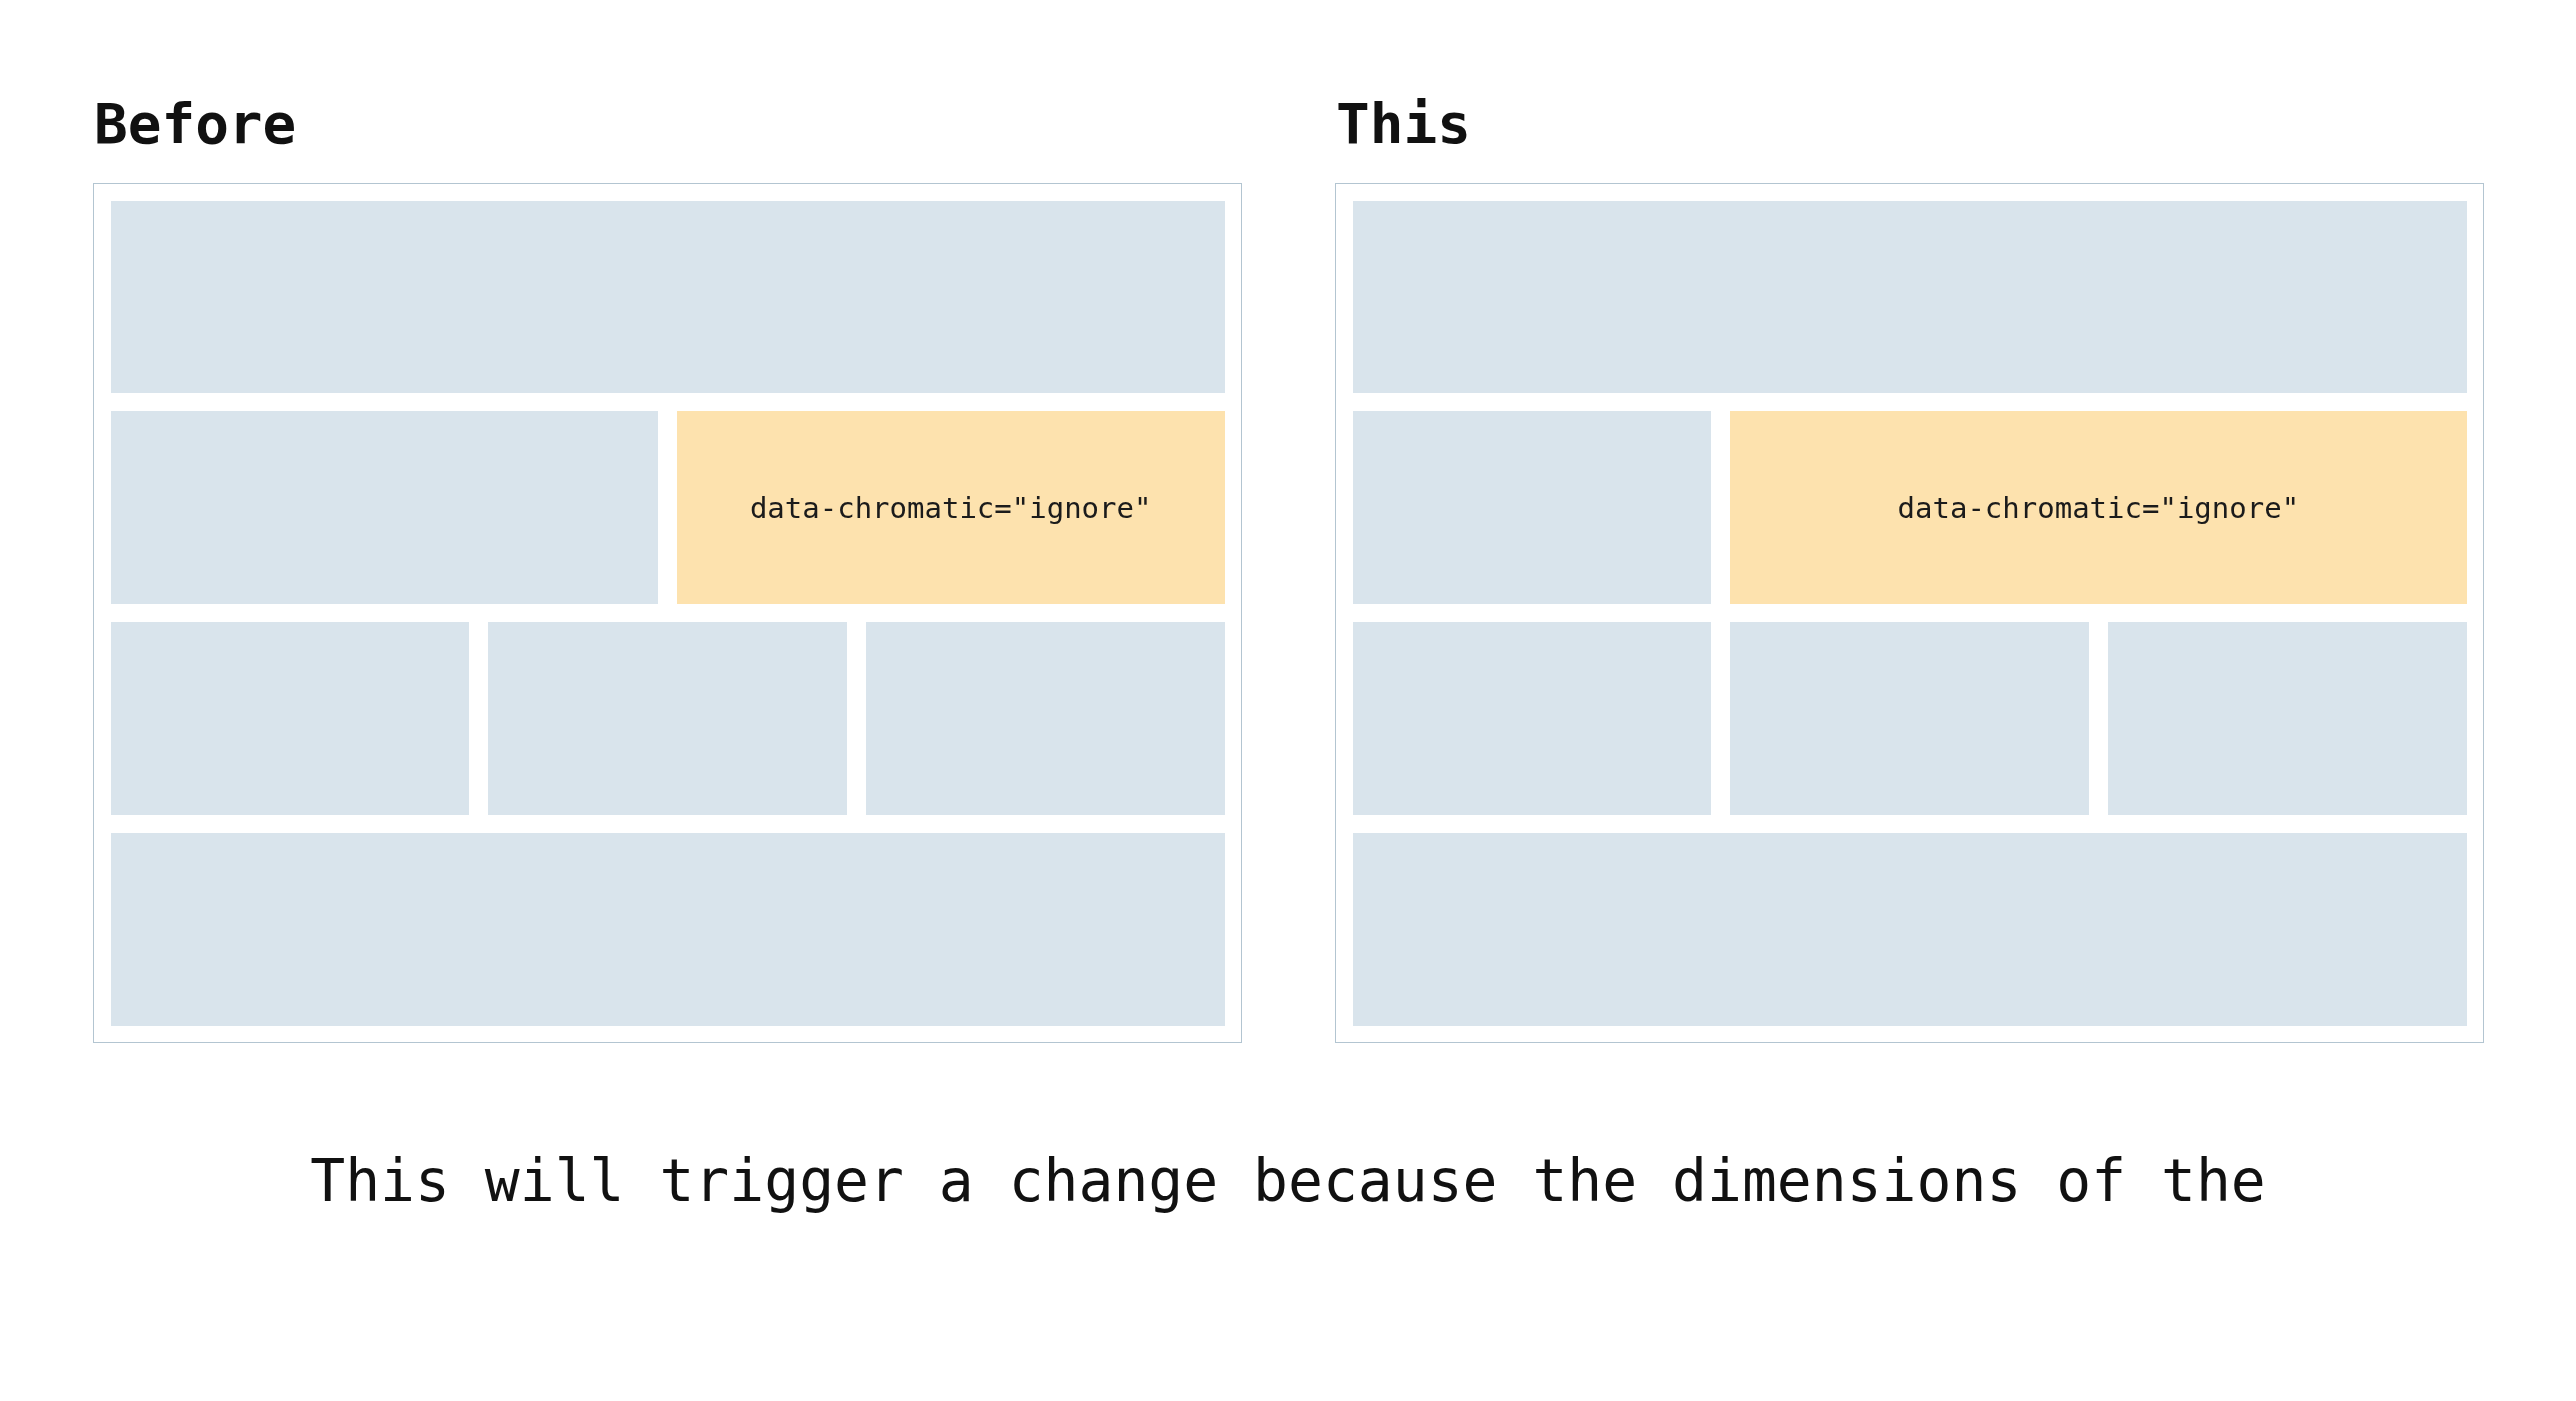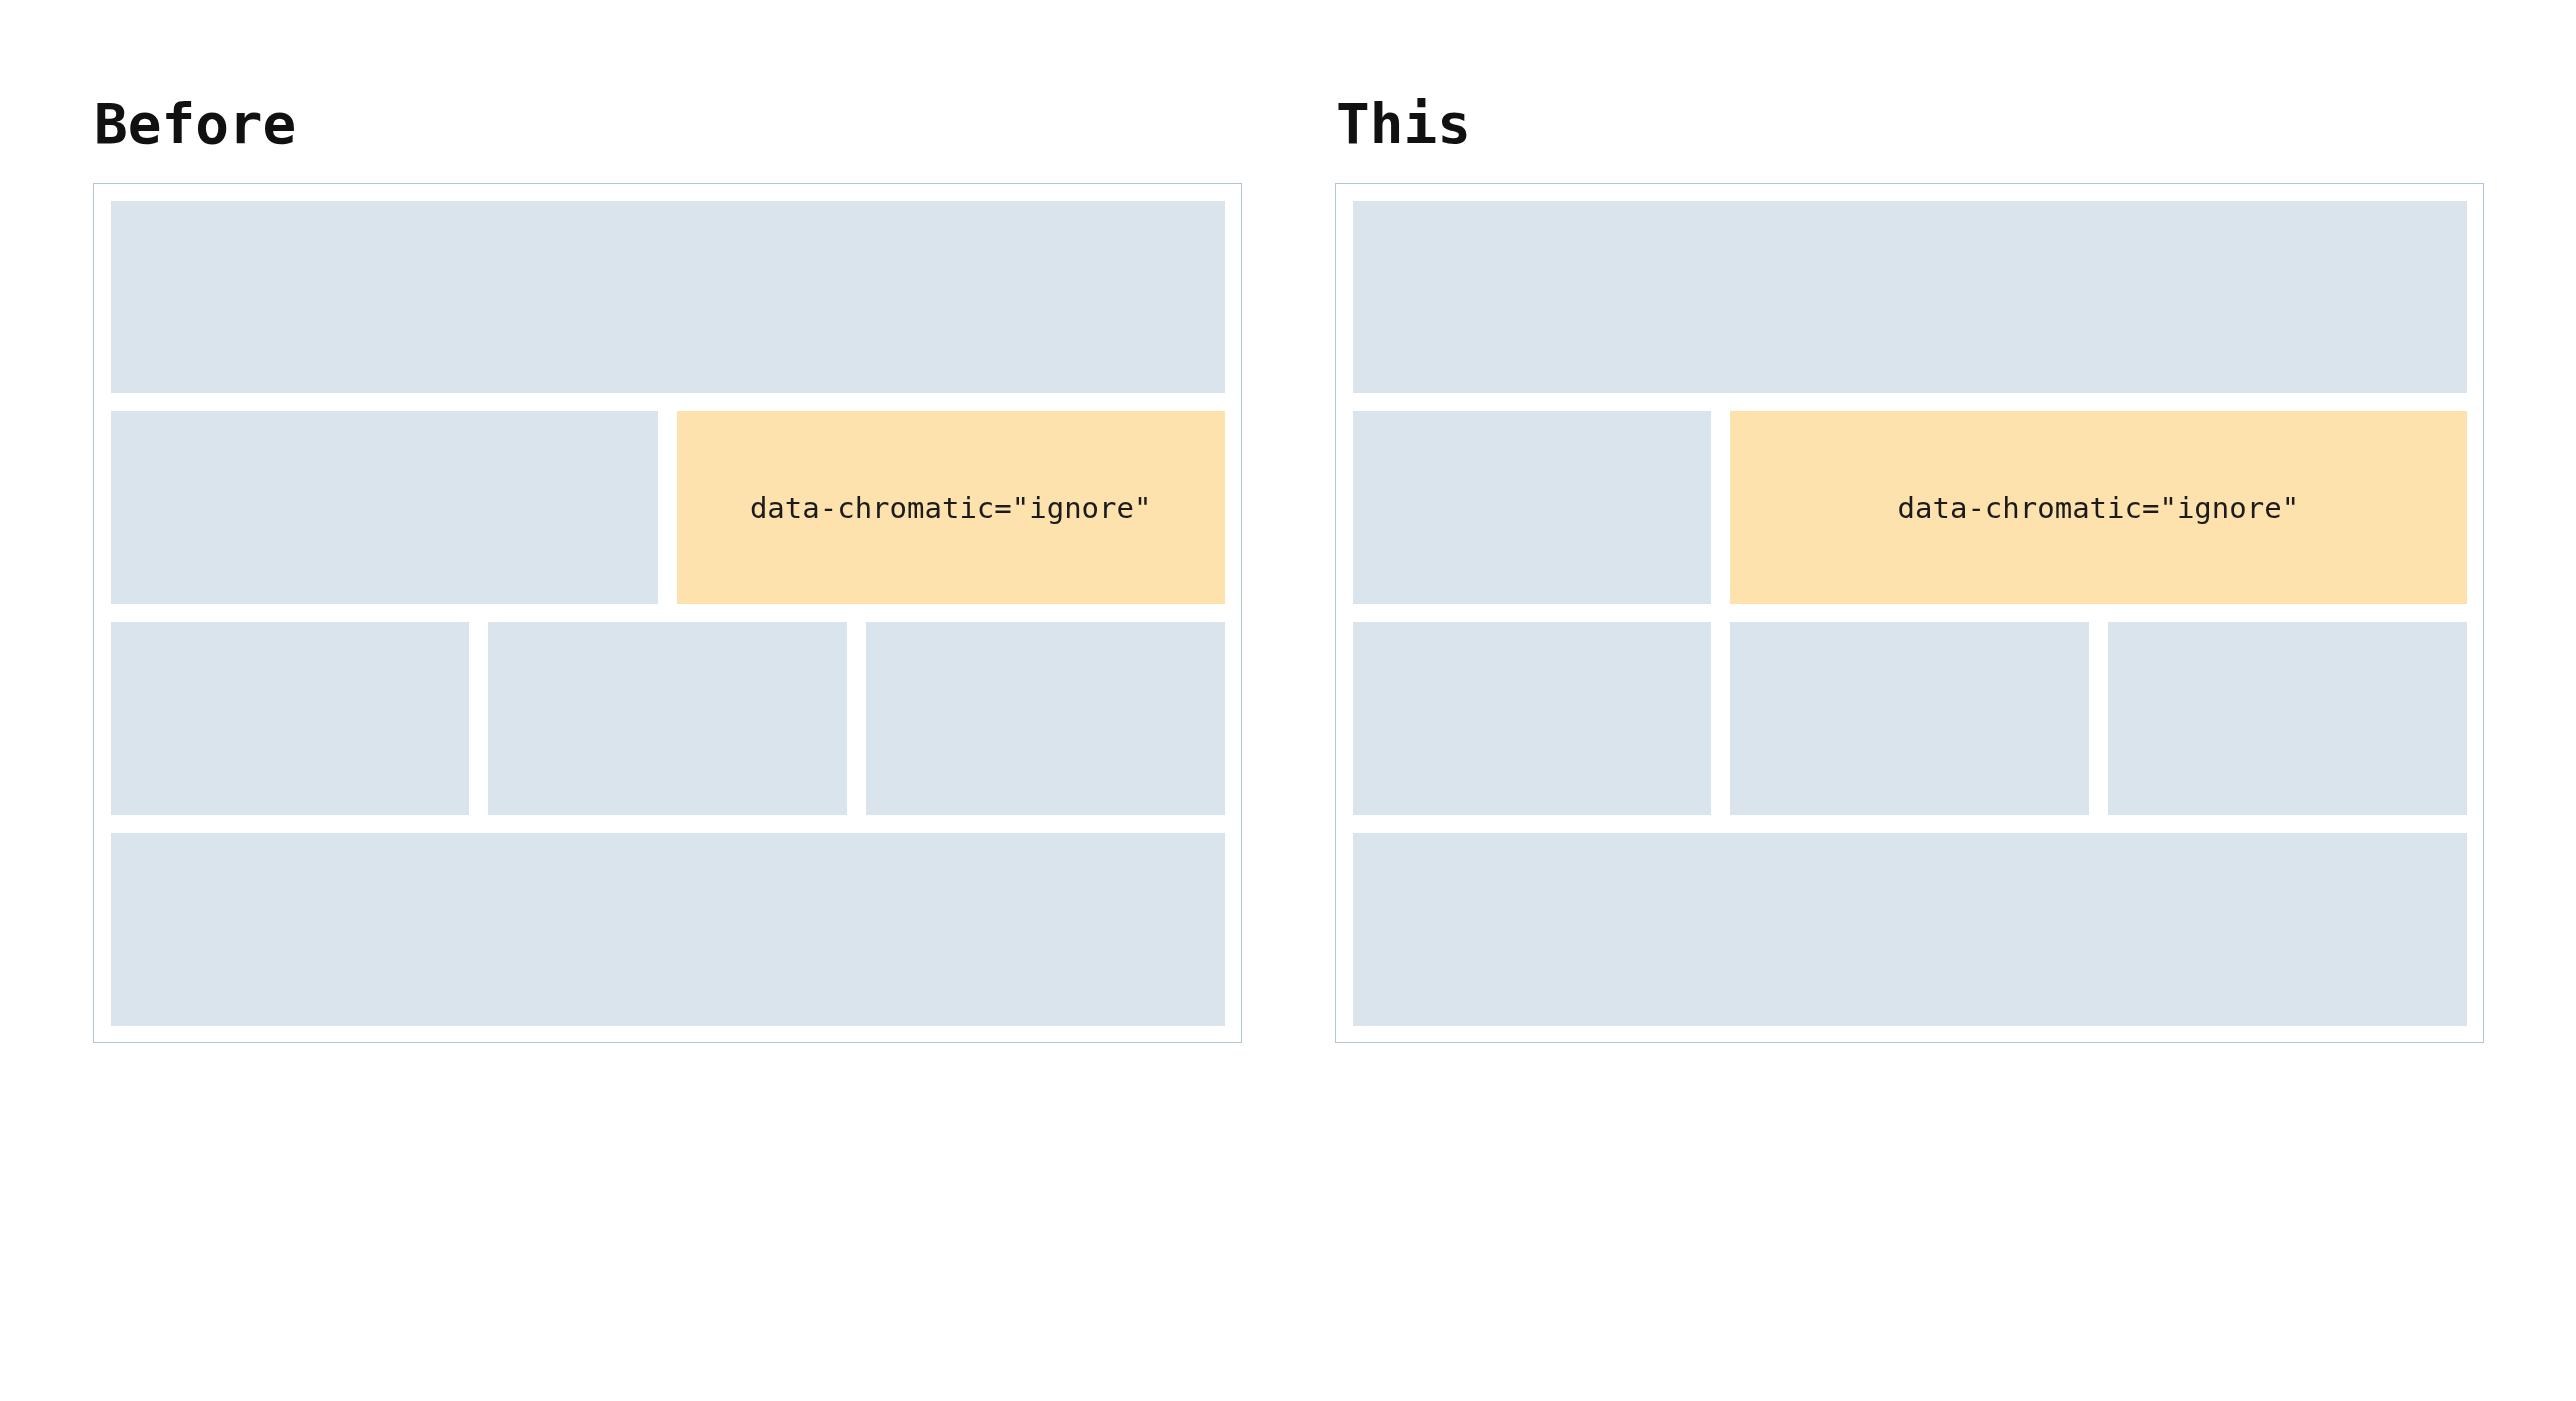--- a/index.html
+++ b/index.html
@@ -123,14 +123,15 @@
     <div class="box third"></div>
     <div class="box third"></div>
     <div class="box third"></div>
   </div>
   <div class="row">
     <div class="box"></div>
   </div>
 </div>
 
 <div class="caption">
+  <div>This will trigger a change because the dimensions of the</div>
 </div>
 
 
 </body></html>

